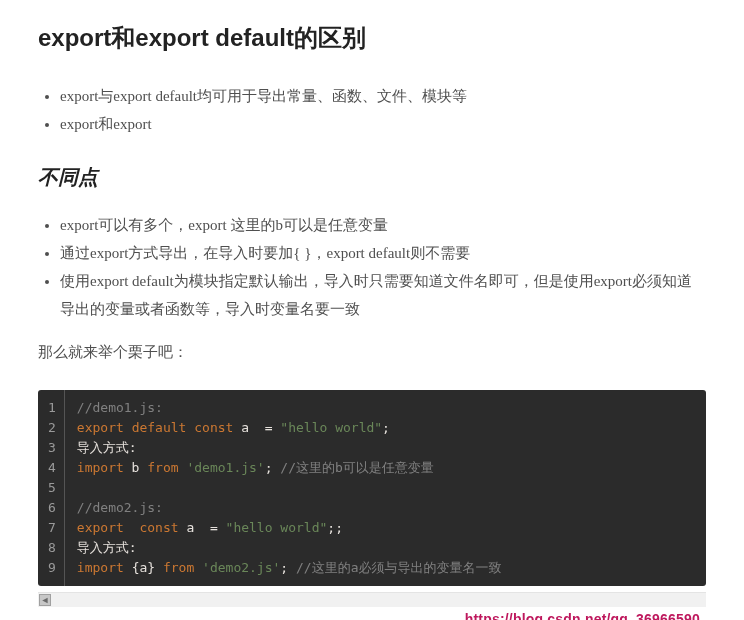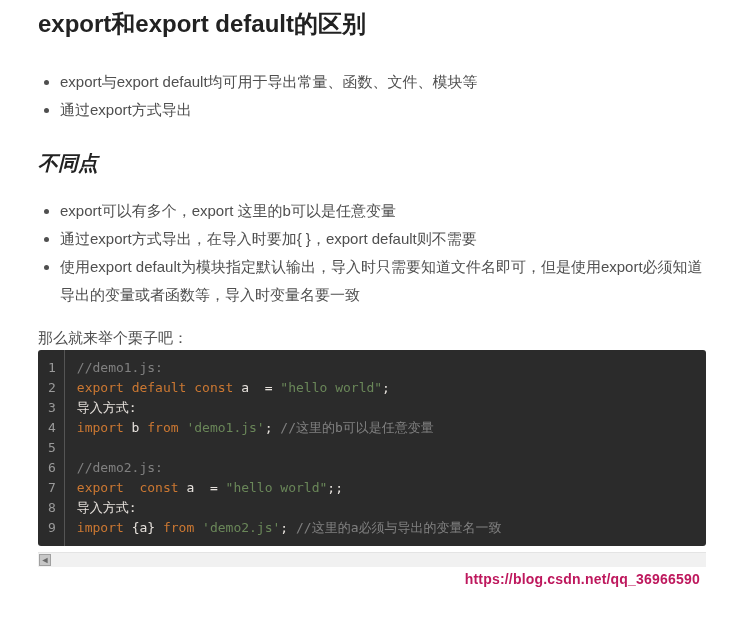--- a/index.html
+++ b/index.html
@@ -9,44 +9,45 @@
     font-family: -apple-system, BlinkMacSystemFont, "Segoe UI", "PingFang SC", "Microsoft YaHei", sans-serif;
     background: #fff;
     color: #4f4f4f;
     width: 744px;
   }
   .page { padding: 0 38px 0 38px; }
   h1.title {
     font-size: 24px;
     font-weight: 700;
     color: #222;
-    margin: 0 0 28px 0;
+    margin: 14px 0 28px 0;
     padding-top: 8px;
   }
   ul.bullets {
     list-style: disc;
     padding-left: 22px;
     margin: 0 0 20px 0;
+    font-family: Liberation Serif, serif;
   }
   ul.bullets li {
     font-size: 15px;
     line-height: 28px;
     color: #4f4f4f;
   }
   h2.subhead {
     font-size: 20px;
     font-weight: 700;
     color: #222;
     margin: 26px 0 20px 0;
     font-style: italic;
   }
   p.lead {
     font-size: 15px;
     color: #4f4f4f;
-    margin: 14px 0 2px 0;
+    margin: 14px 0 28px 0;
   }
   .code-block-wrap {
     margin: 0 0 6px 0;
     overflow-x: auto;
   }
   .code-block {
     display: flex;
     background: #2b2b2b;
     border-radius: 3px;
     font-family: "Consolas", "Menlo", monospace;
@@ -101,21 +102,21 @@
 </style>
 </head>
 <body>
 
 <div class="page">
 
   <h1 class="title">export和export default的区别</h1>
 
   <ul class="bullets">
     <li>export与export default均可用于导出常量、函数、文件、模块等</li>
-    <li>通过export方式导出</li>
+    <li>export和export</li>
   </ul>
 
   <h2 class="subhead">不同点</h2>
 
   <ul class="bullets">
     <li>export可以有多个，export 这里的b可以是任意变量</li>
     <li>通过export方式导出，在导入时要加{ }，export default则不需要</li>
     <li>使用export default为模块指定默认输出，导入时只需要知道文件名即可，但是使用export必须知道导出的变量或者函数等，导入时变量名要一致</li>
   </ul>
 

